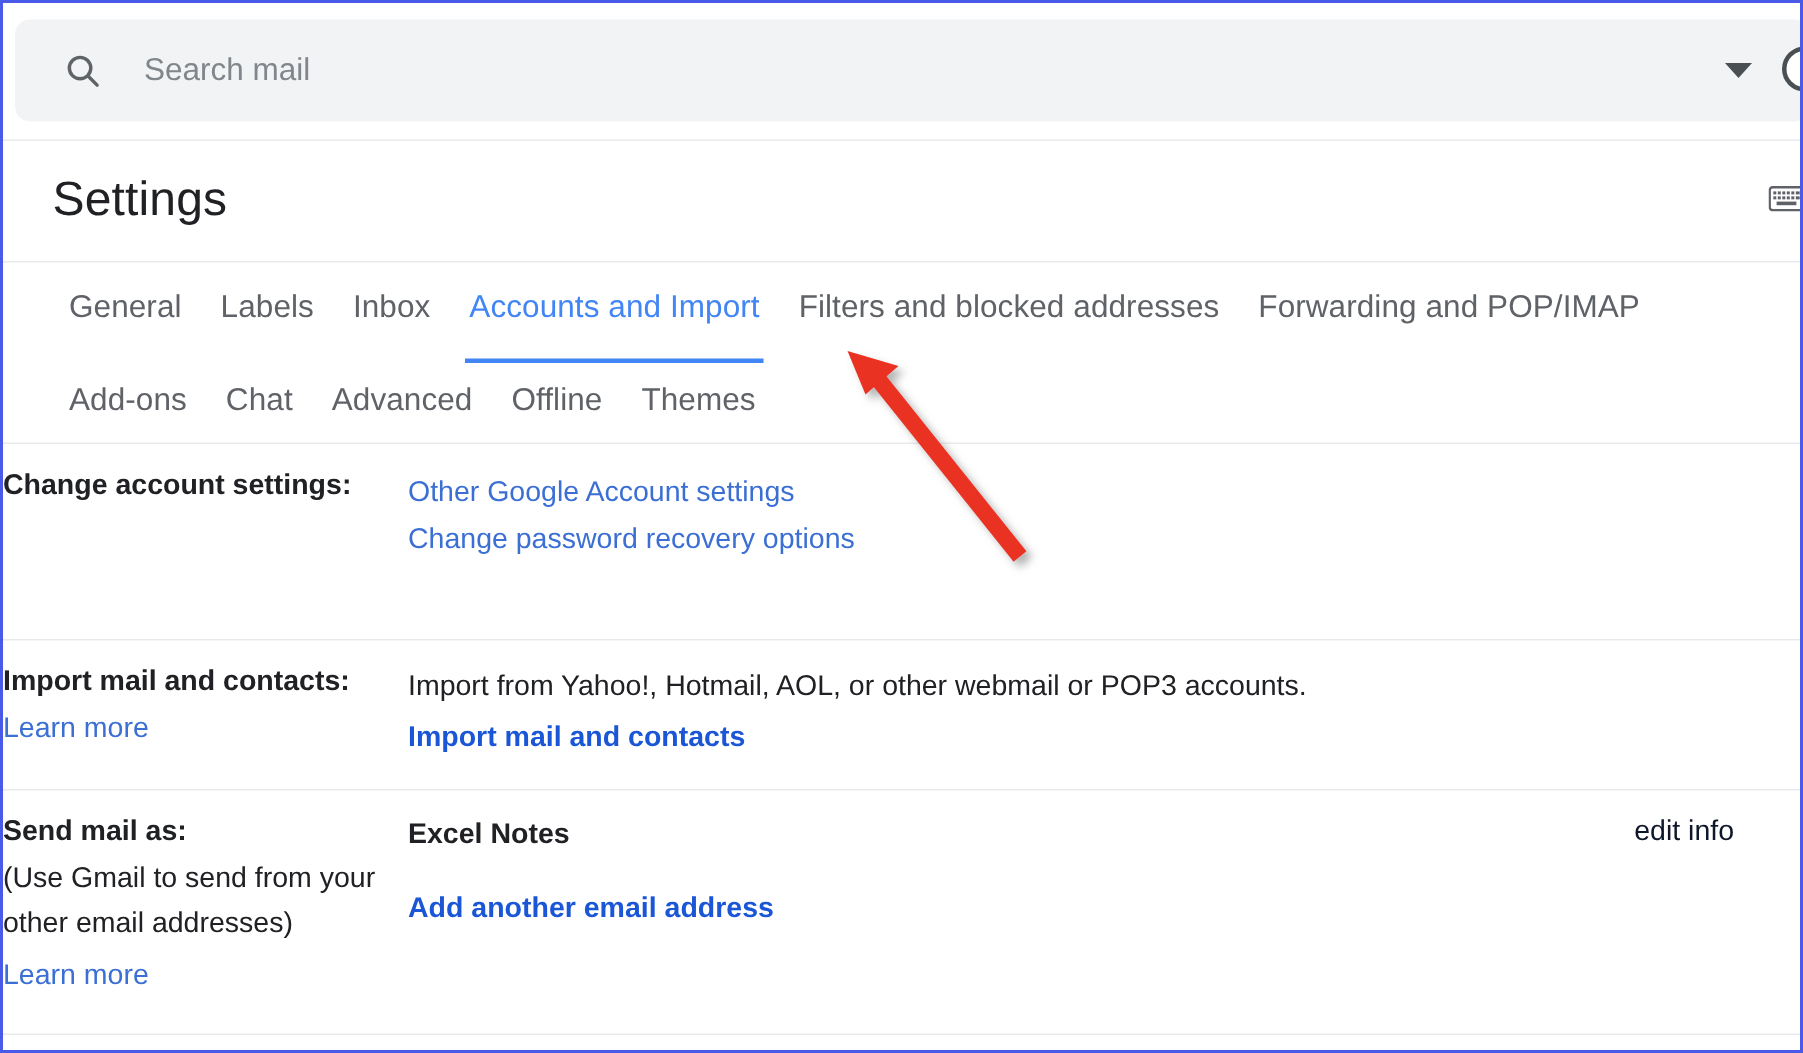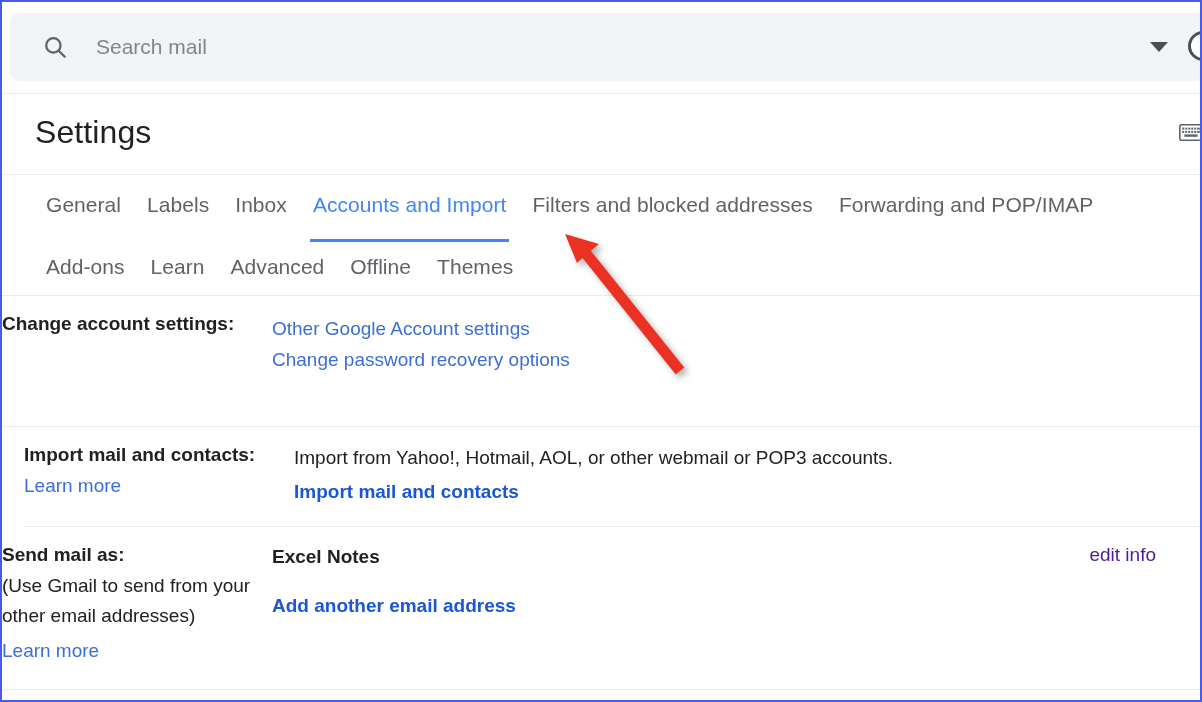--- a/index.html
+++ b/index.html
@@ -242,34 +242,34 @@
     color: #3b6fd4;
     cursor: pointer;
   }
 
   .plain-text { line-height: 28px; }
 
   .edit-info {
     position: absolute;
     right: 44px;
     top: 17px;
-    color: #4c1d95;
+    color: #0f172a;
     font-size: 19px;
     cursor: pointer;
   }
 
   .send-as-name {
     font-weight: bold;
     color: #202124;
     line-height: 26px;
   }
 
   
   #row-change  { min-height: 131px; }
-  #row-import  { min-height: 100px; margin-left: 22px; }
+  #row-import  { min-height: 100px; }
   #row-sendas  { min-height: 163px; }
 
   #row-import .srow-label { padding-top: 17px; }
   #row-sendas .srow-body { padding-top: 17px; }
   .addr-add { margin-top: 25px; font-size: 19px; }
 
   
   .annot-arrow {
     position: absolute;
     left: 0; top: 0;
@@ -325,21 +325,21 @@
     <div class="tabs-row tabs-row-1">
       <button class="tab">General</button>
       <button class="tab">Labels</button>
       <button class="tab">Inbox</button>
       <button class="tab active">Accounts and Import</button>
       <button class="tab">Filters and blocked addresses</button>
       <button class="tab">Forwarding and POP/IMAP</button>
     </div>
     <div class="tabs-row tabs-row-2">
       <button class="tab">Add-ons</button>
-      <button class="tab">Learn</button>
+      <button class="tab">Chat</button>
       <button class="tab">Advanced</button>
       <button class="tab">Offline</button>
       <button class="tab">Themes</button>
     </div>
   </div>
   <div class="tabs-divider"></div>
 
   <div class="rows">
 
     <div class="srow" id="row-change">

